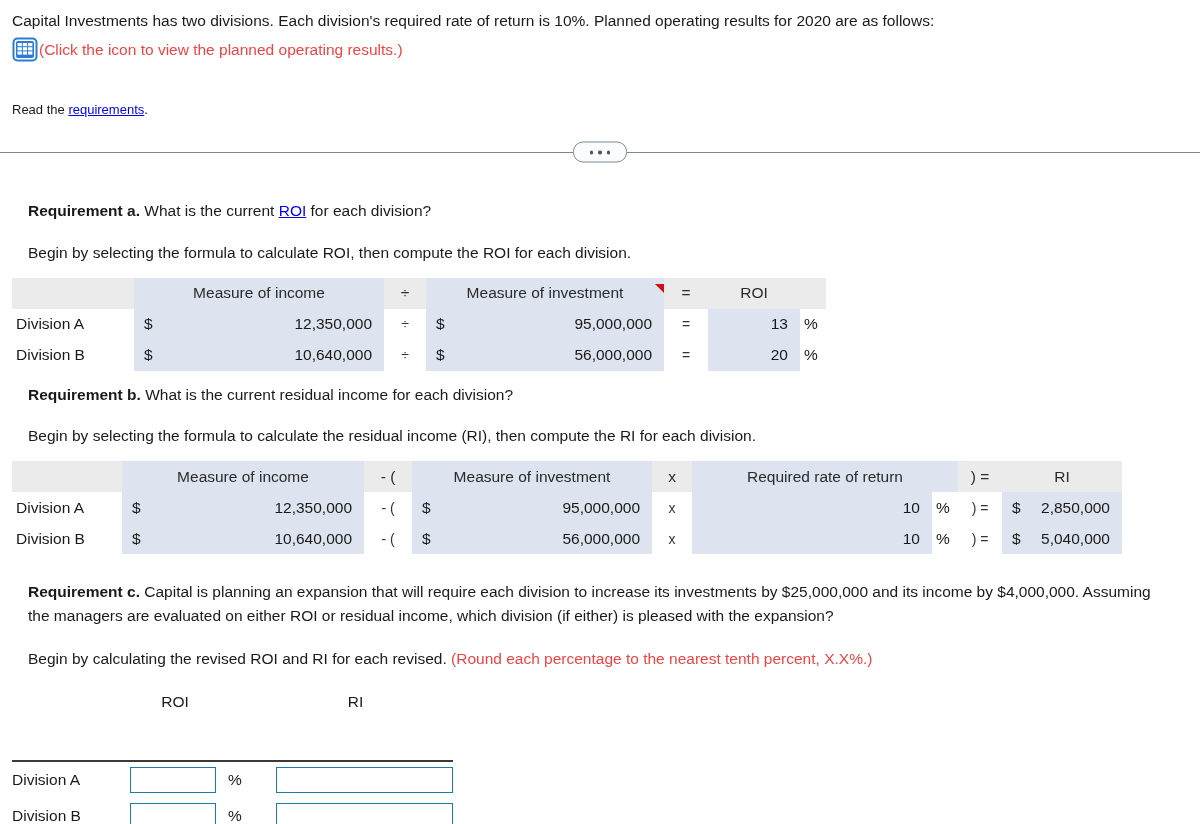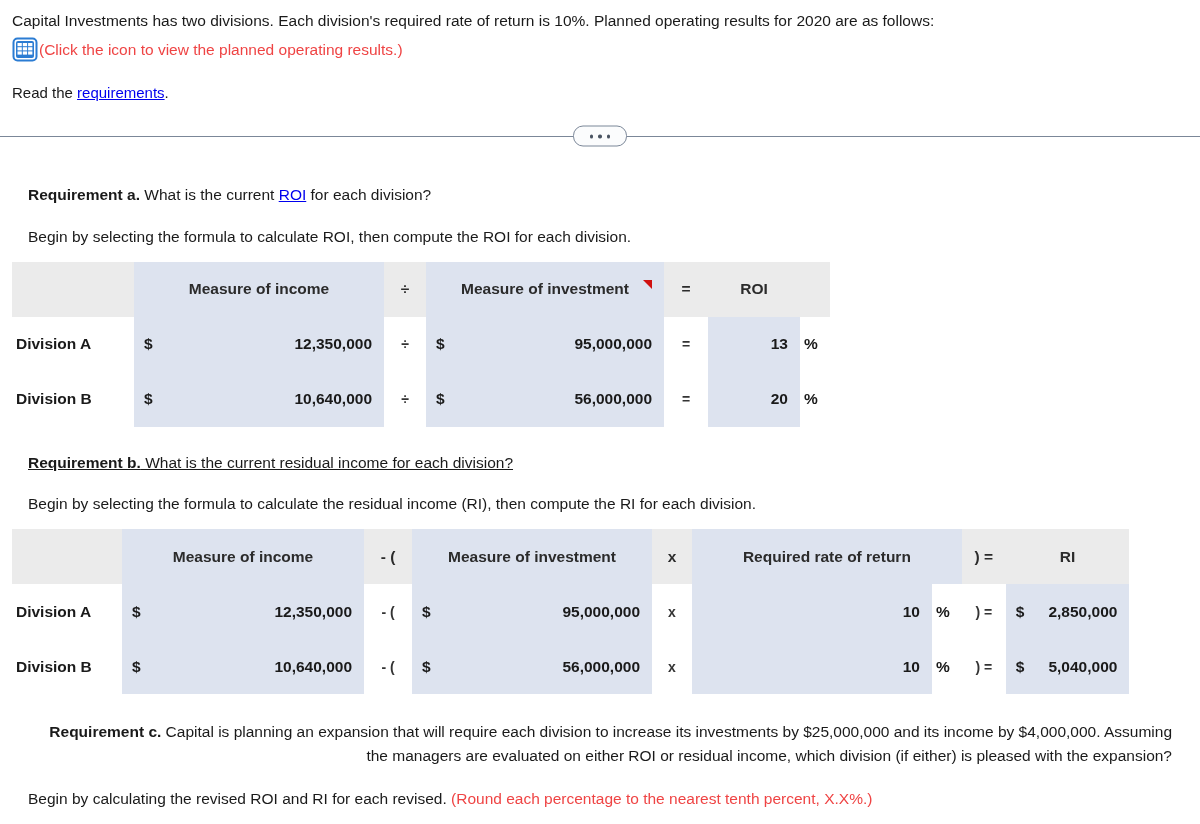--- a/index.html
+++ b/index.html
@@ -37,22 +37,22 @@
     width: 26px;
     height: 25px;
     flex: 0 0 auto;
     margin-right: 1px;
   }
   .green-note {
     color: #ef4444;
     font-size: 15.5px;
   }
   .read-line {
-    margin-top: 22px;
-    font-size: 15px;
+    margin-top: 40px;
+    font-size: 13px;
   }
   a.link {
     color: #0000ee;
     text-decoration: underline;
   }
 
   
   .divider-wrap {
     position: relative;
     height: 38px;
@@ -100,34 +100,33 @@
   .req-title b { font-weight: bold; }
   .req-sub {
     margin-top: 18px;
     font-size: 15.5px;
     line-height: 1.5;
   }
   .req-para {
     margin-top: 26px;
     font-size: 15.5px;
     line-height: 1.55;
-    text-align: right;
   }
 
   
   table.calc {
     border-collapse: collapse;
     font-size: 15.5px;
     margin-top: 14px;
     table-layout: fixed;
   }
   table.calc td, table.calc th {
-    padding: 12px;
+    padding: 0;
     vertical-align: middle;
-    font-weight: bold;
+    font-weight: normal;
     height: 31px;
     white-space: nowrap;
   }
   .hdr { background: #ebebeb; text-align: center; color: #2b2b2b; }
   .hdr.shade { background: #dde3ef; }
   .cell-shade { background: #dde3ef; }
   .cell-white { background: #ffffff; }
   .rowlabel { text-align: left; padding-left: 4px !important; background: #ffffff; }
   .rowlabel-hdr { background: #ebebeb; }
   .op { text-align: center; font-size: 14px; color: #333; }
@@ -282,21 +281,21 @@
         <td class="cell-shade dollar">$</td>
         <td class="cell-shade num">56,000,000</td>
         <td class="op cell-white">=</td>
         <td class="cell-shade num">20</td>
         <td class="pct-sign">%</td>
       </tr>
     </tbody>
   </table>
 
   <div class="req-block">
-    <div class="req-title" style="margin-top:24px;text-decoration:underline;">
+    <div class="req-title" style="margin-top:12px;">
       <b>Requirement b.</b><span> What is the current residual income for each division?</span>
     </div>
     <div class="req-sub">Begin by selecting the formula to calculate the residual income (RI), then compute the RI for each division.</div>
   </div>
 
   <table class="calc t2">
     <colgroup>
       <col style="width:110px">
         <col style="width:44px">
         <col style="width:198px">

